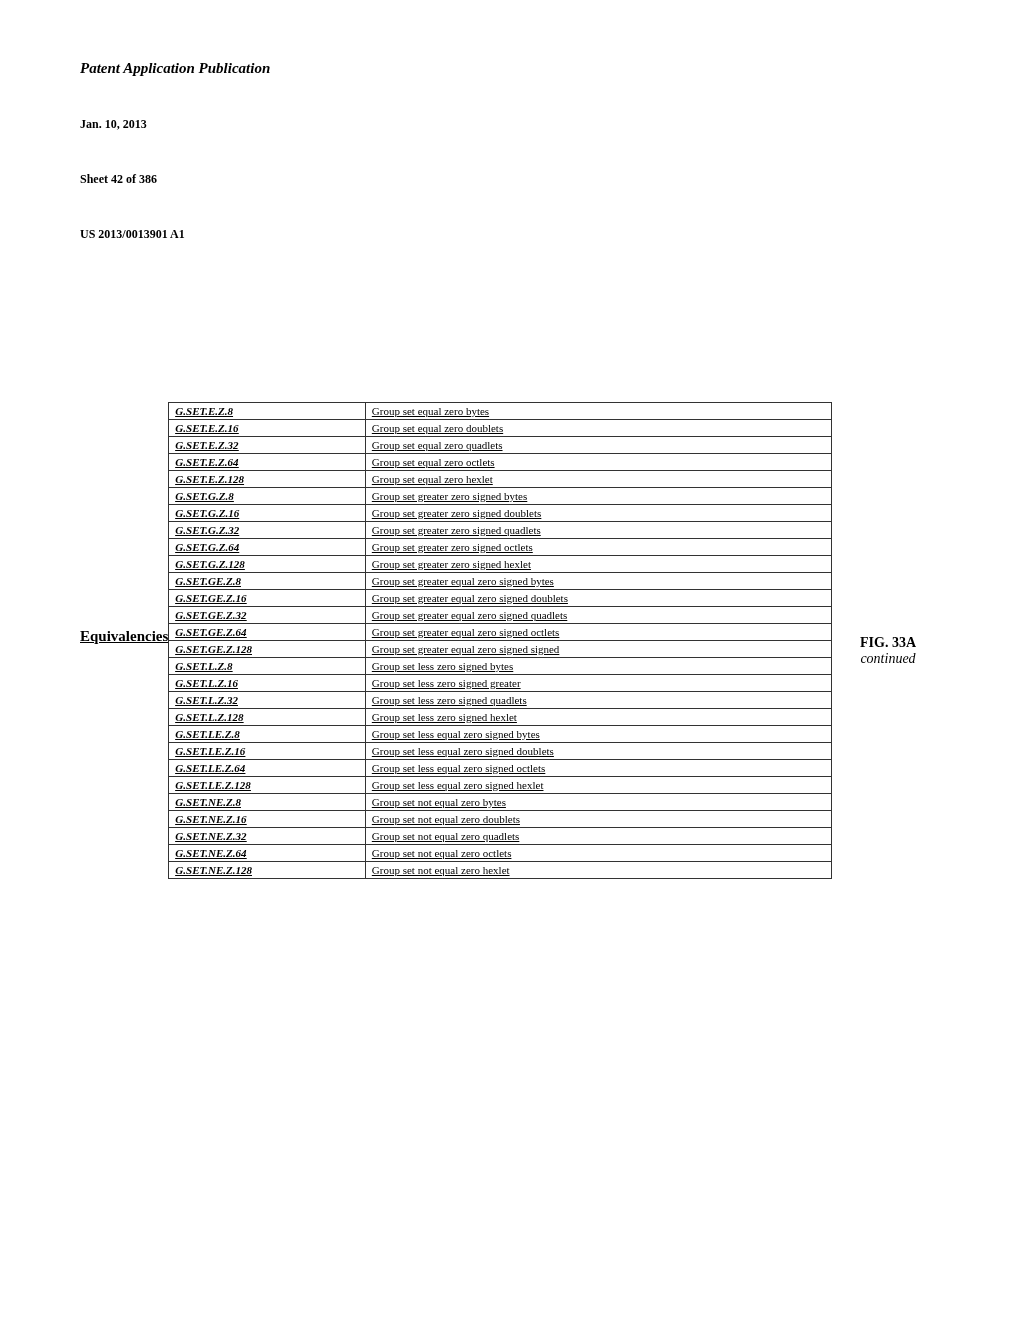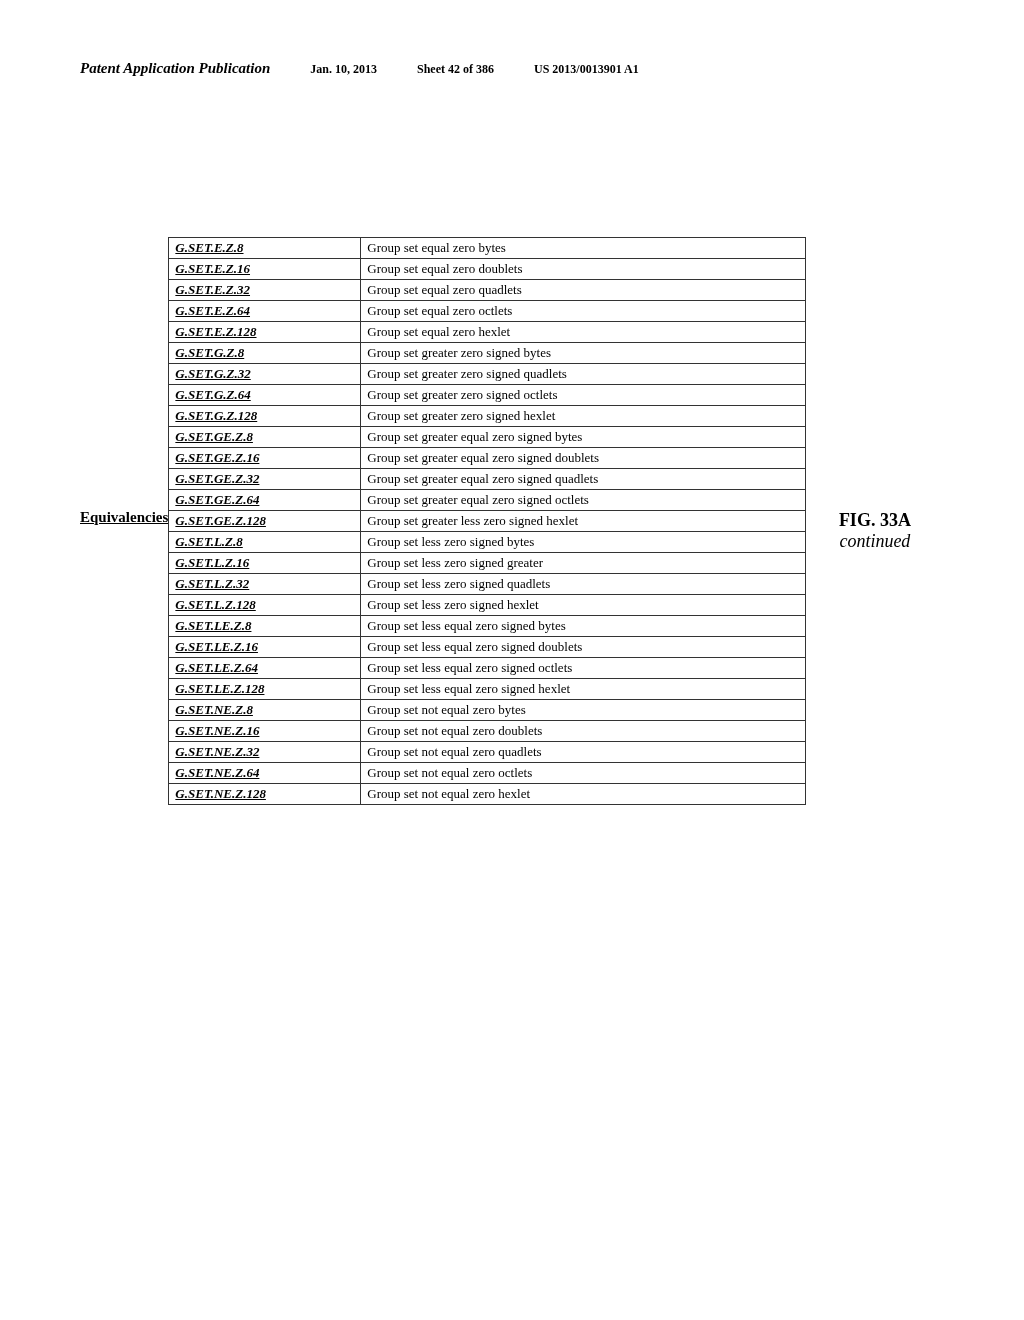--- a/index.html
+++ b/index.html
@@ -18,20 +18,21 @@
 
     .page {
       width: 1024px;
       min-height: 1320px;
       background: #ffffff;
       padding: 60px 80px;
     }
 
     .header {
       display: flex;
+      flex-direction: column;
       align-items: baseline;
       gap: 40px;
       margin-bottom: 160px;
       font-size: 14px;
       font-weight: bold;
     }
 
     .header-title {
       font-size: 15px;
       font-weight: bold;
@@ -53,21 +54,22 @@
       font-size: 15px;
       font-weight: bold;
       text-align: center;
       margin-bottom: 8px;
       text-decoration: underline;
     }
 
     .equivalencies-table {
       width: 680px;
       border-collapse: collapse;
-      font-size: 13px;
+      font-size: 11px;
+      text-decoration: underline;
     }
 
     .equivalencies-table td {
       border: 1px solid #333;
       padding: 2px 6px;
       vertical-align: middle;
     }
 
     .equivalencies-table td:first-child {
       font-style: italic;
@@ -75,21 +77,21 @@
       width: 200px;
       text-decoration: underline;
     }
 
     .equivalencies-table td:last-child {
       width: 480px;
     }
 
     .fig-caption {
       text-align: center;
-      font-size: 18px;
+      font-size: 14px;
       margin-top: 20px;
     }
 
     .fig-caption-bold {
       font-weight: bold;
     }
 
     .fig-caption-italic {
       font-style: italic;
     }
@@ -130,20 +132,24 @@
           </tr>
           <tr>
             <td>G.SET.E.Z.128</td>
             <td>Group set equal zero hexlet</td>
           </tr>
           <tr>
             <td>G.SET.G.Z.8</td>
             <td>Group set greater zero signed bytes</td>
           </tr>
           <tr>
+            <td>G.SET.G.Z.16</td>
+            <td>Group set greater zero signed doublets</td>
+          </tr>
+          <tr>
             <td>G.SET.G.Z.32</td>
             <td>Group set greater zero signed quadlets</td>
           </tr>
           <tr>
             <td>G.SET.G.Z.64</td>
             <td>Group set greater zero signed octlets</td>
           </tr>
           <tr>
             <td>G.SET.G.Z.128</td>
             <td>Group set greater zero signed hexlet</td>
@@ -159,21 +165,21 @@
           <tr>
             <td>G.SET.GE.Z.32</td>
             <td>Group set greater equal zero signed quadlets</td>
           </tr>
           <tr>
             <td>G.SET.GE.Z.64</td>
             <td>Group set greater equal zero signed octlets</td>
           </tr>
           <tr>
             <td>G.SET.GE.Z.128</td>
-            <td>Group set greater less zero signed hexlet</td>
+            <td>Group set greater equal zero signed signed</td>
           </tr>
           <tr>
             <td>G.SET.L.Z.8</td>
             <td>Group set less zero signed bytes</td>
           </tr>
           <tr>
             <td>G.SET.L.Z.16</td>
             <td>Group set less zero signed greater</td>
           </tr>
           <tr>

